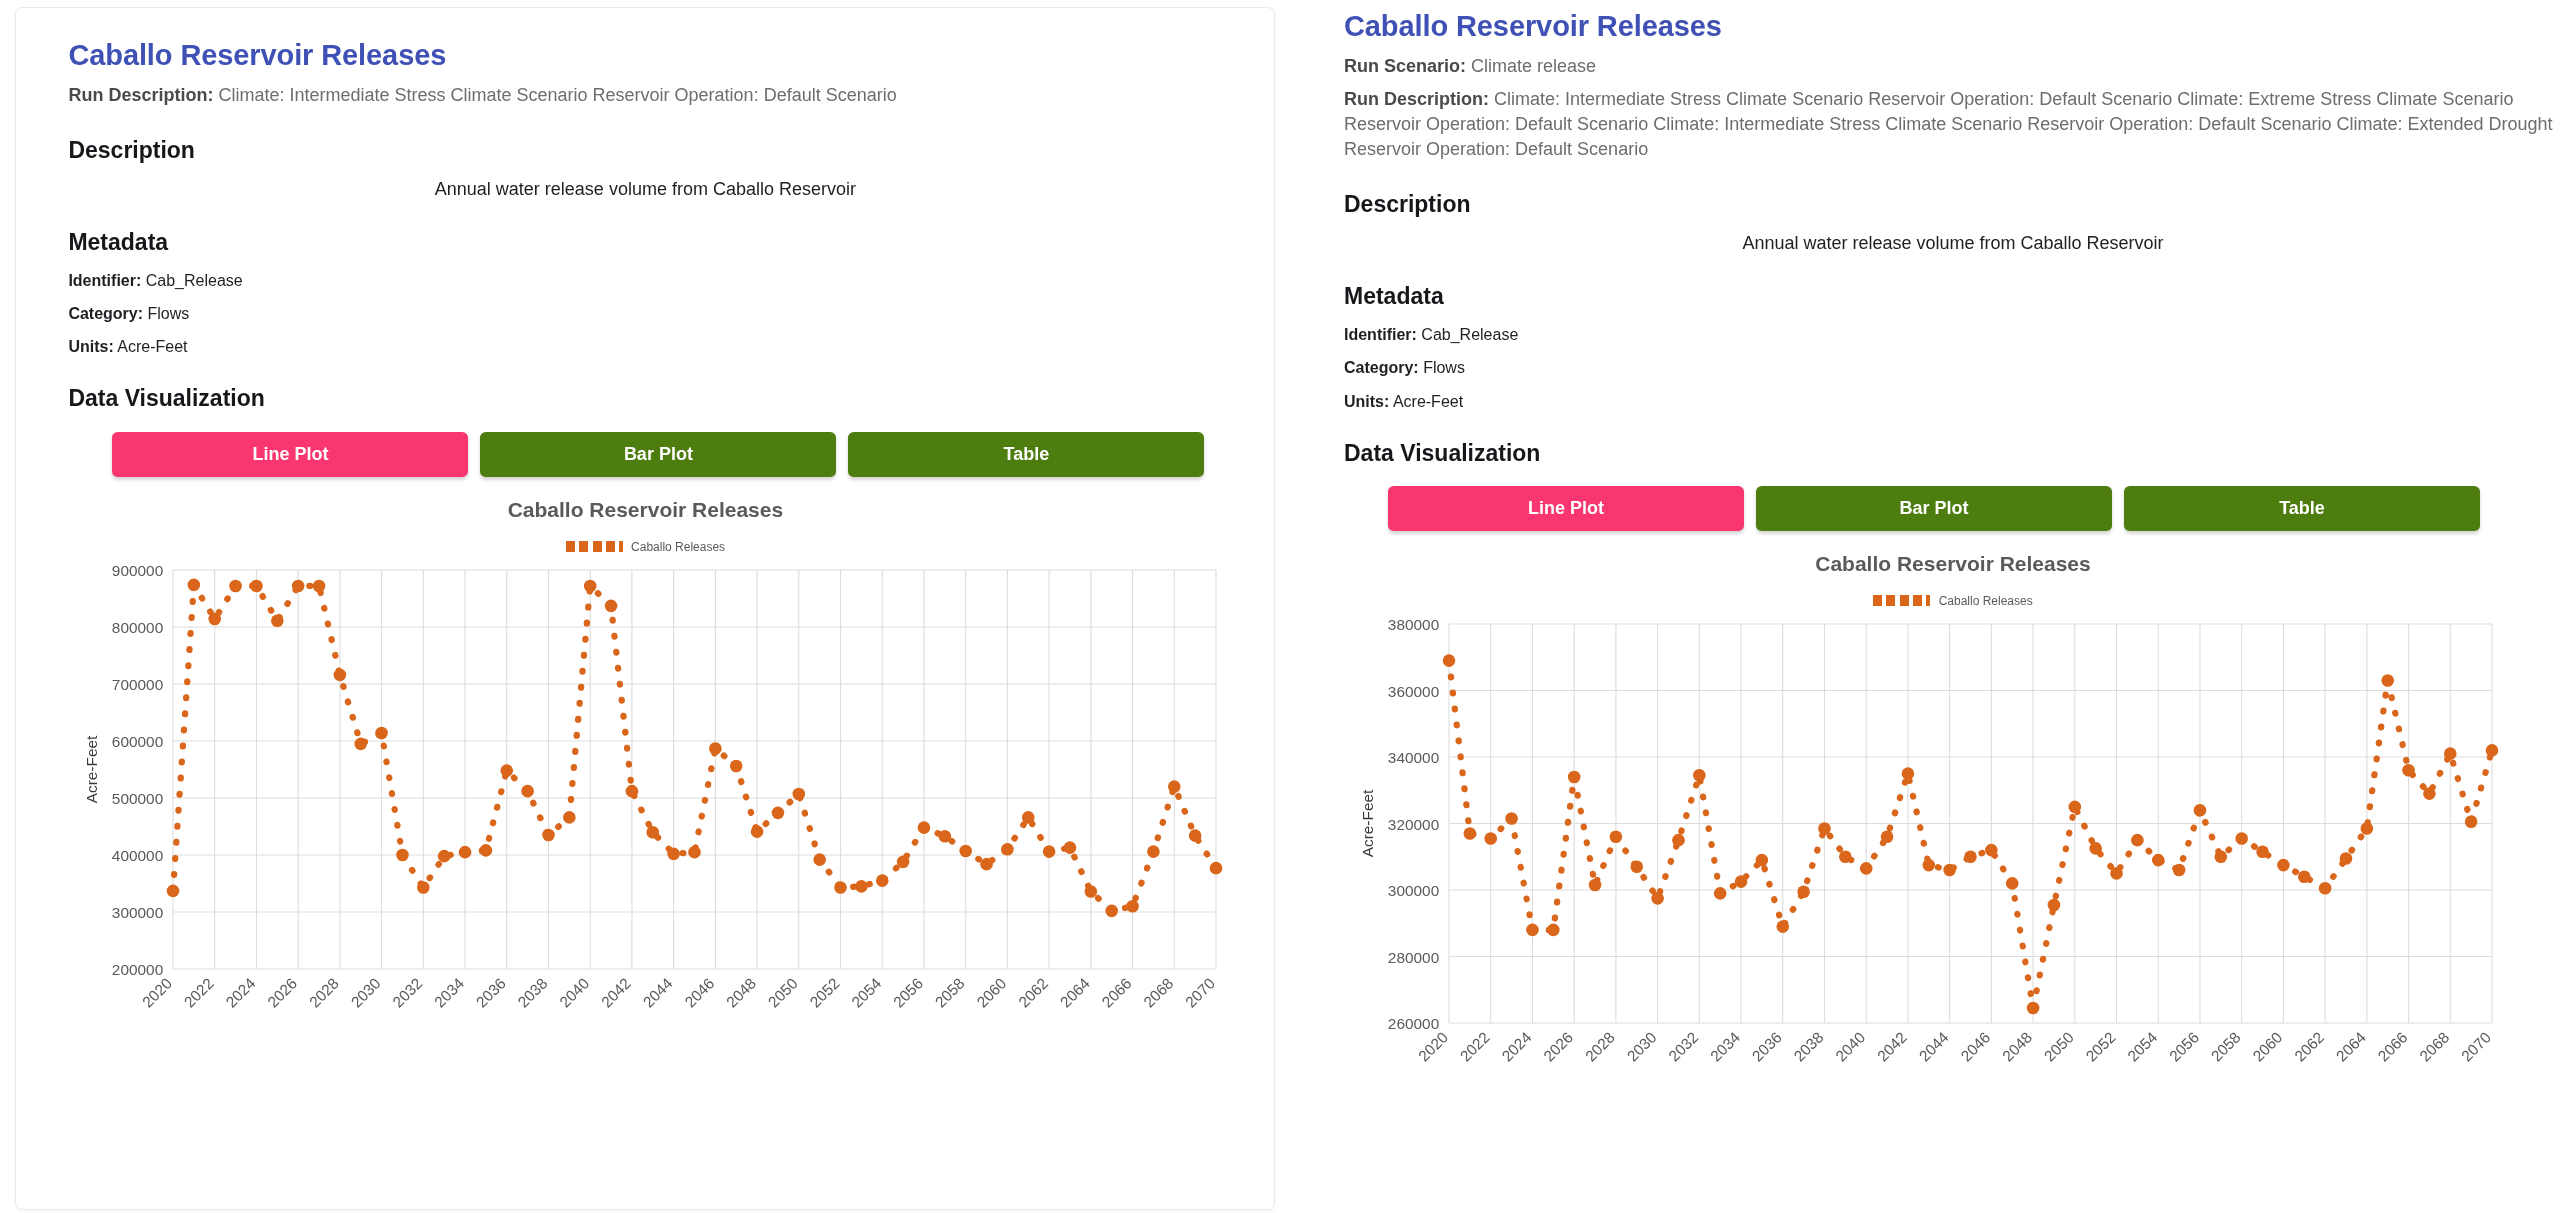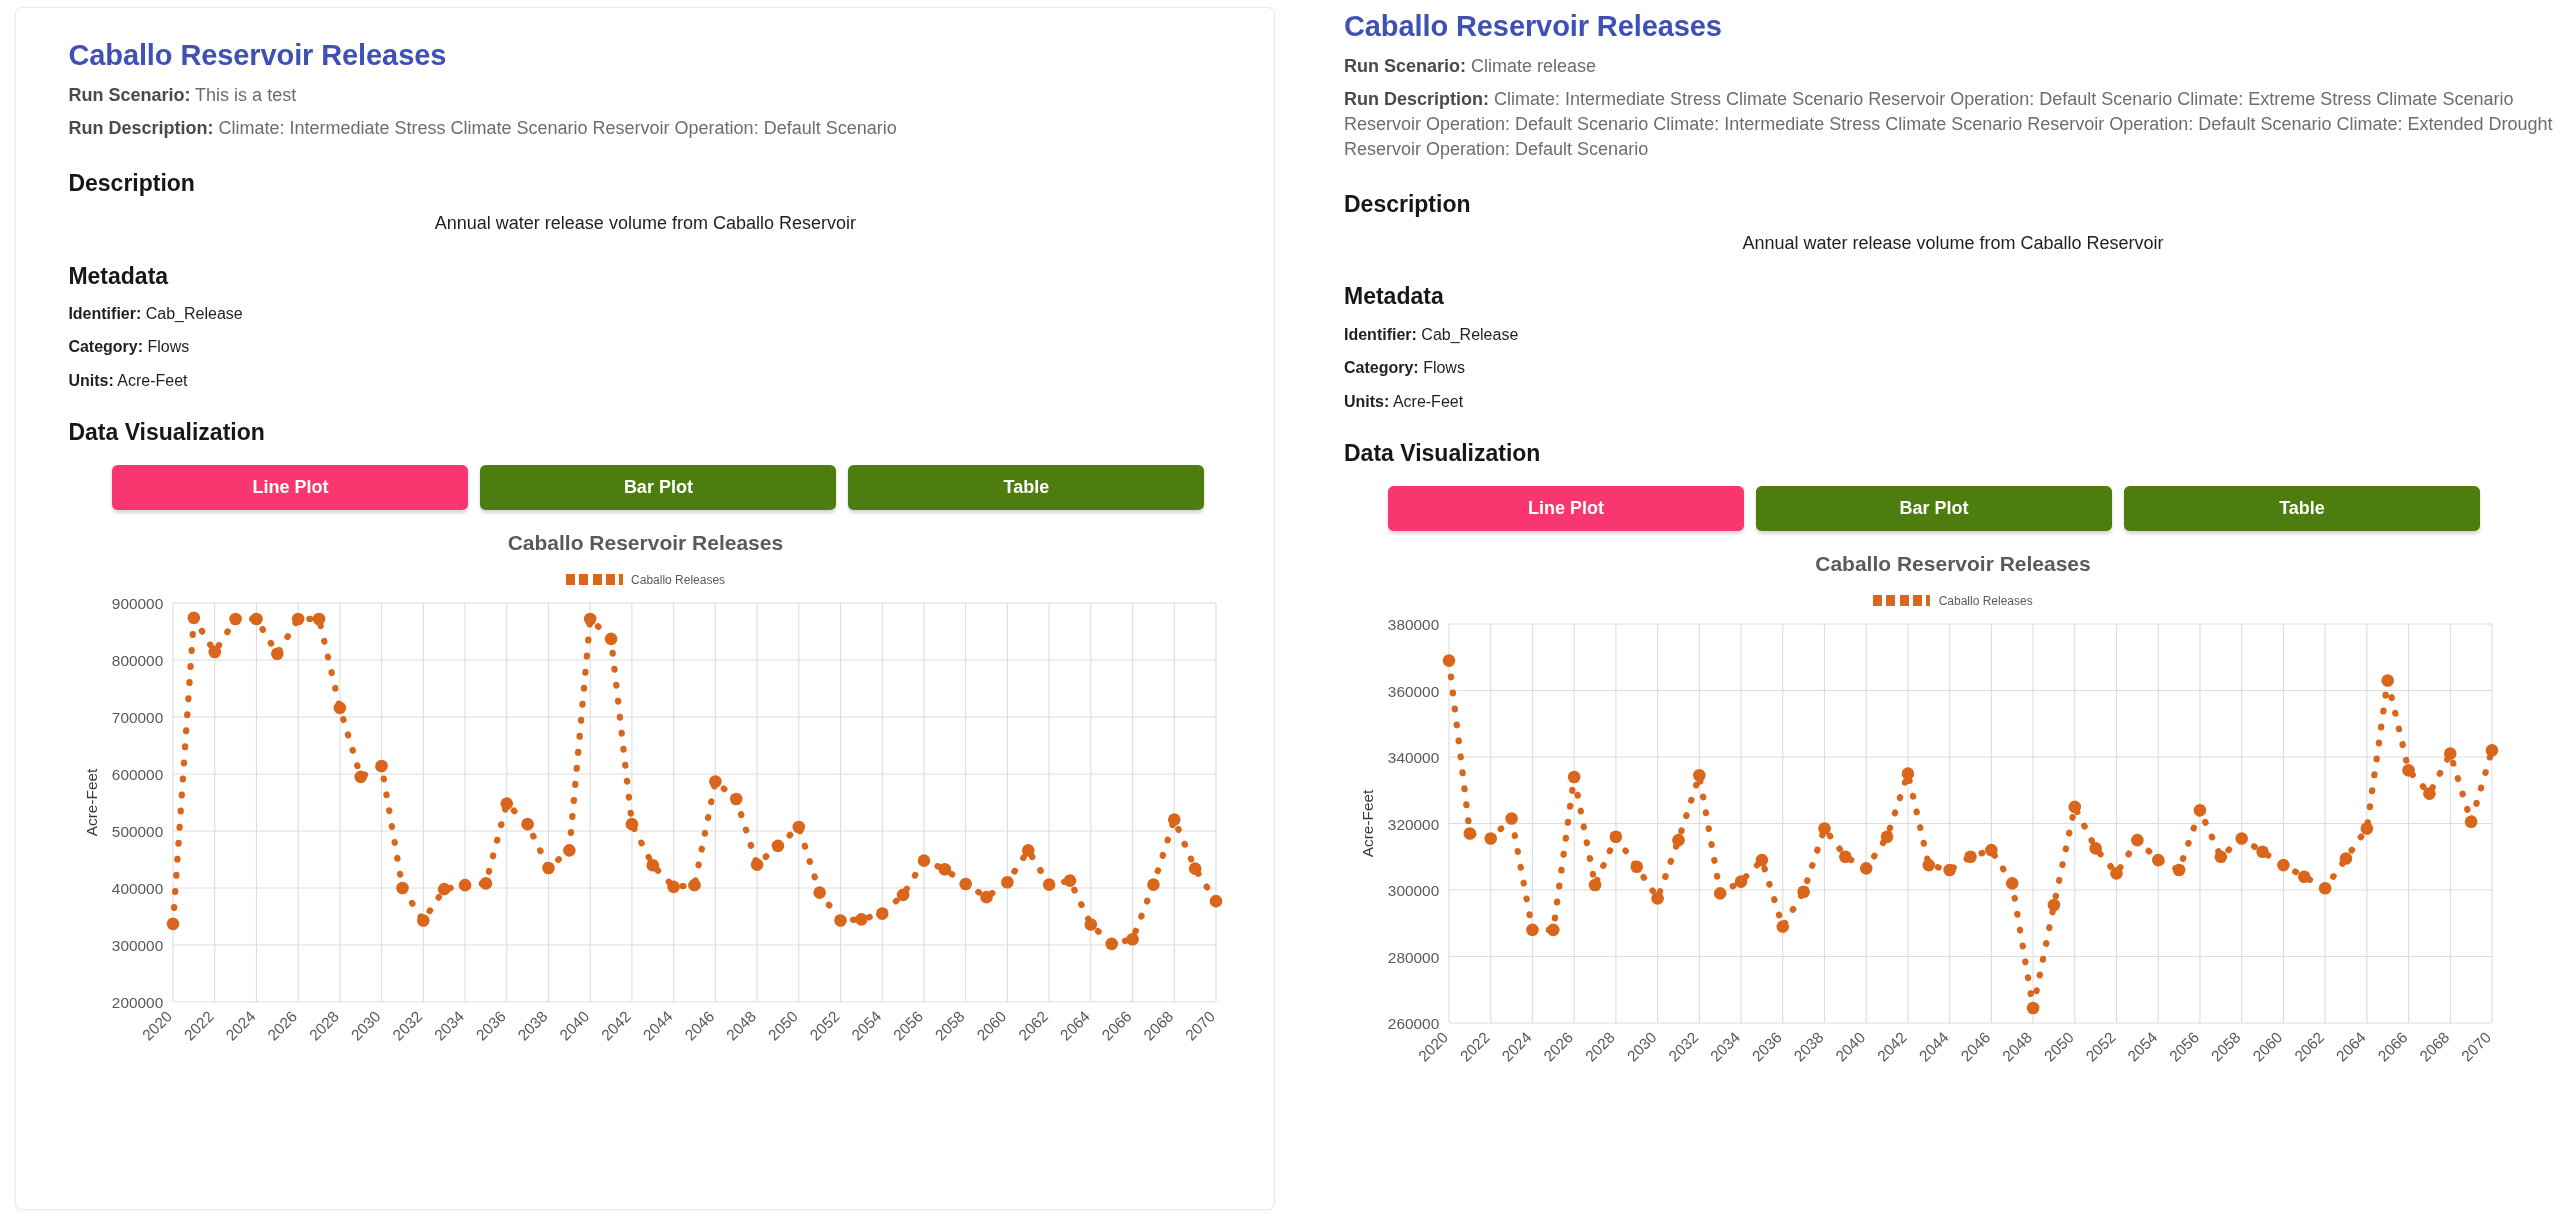--- a/index.html
+++ b/index.html
@@ -139,24 +139,20 @@
 </head>
 <body>
 
 <div class="page">
 
   <div class="panel-left">
     <div class="card">
 
       <h1 class="rtitle">Caballo Reservoir Releases</h1>
 
-      <p class="meta-line">
-        <b>Run Scenario:</b>
-        <span>This is a test</span>
-      </p>
 
       <p class="meta-line meta-long">
         <b>Run Description:</b>
         <span>Climate: Intermediate Stress Climate Scenario Reservoir Operation: Default Scenario</span>
       </p>
 
       <h2 class="sec">Description</h2>
       <p class="body-text">Annual water release volume from Caballo Reservoir</p>
 
       <h2 class="sec">Metadata</h2>

